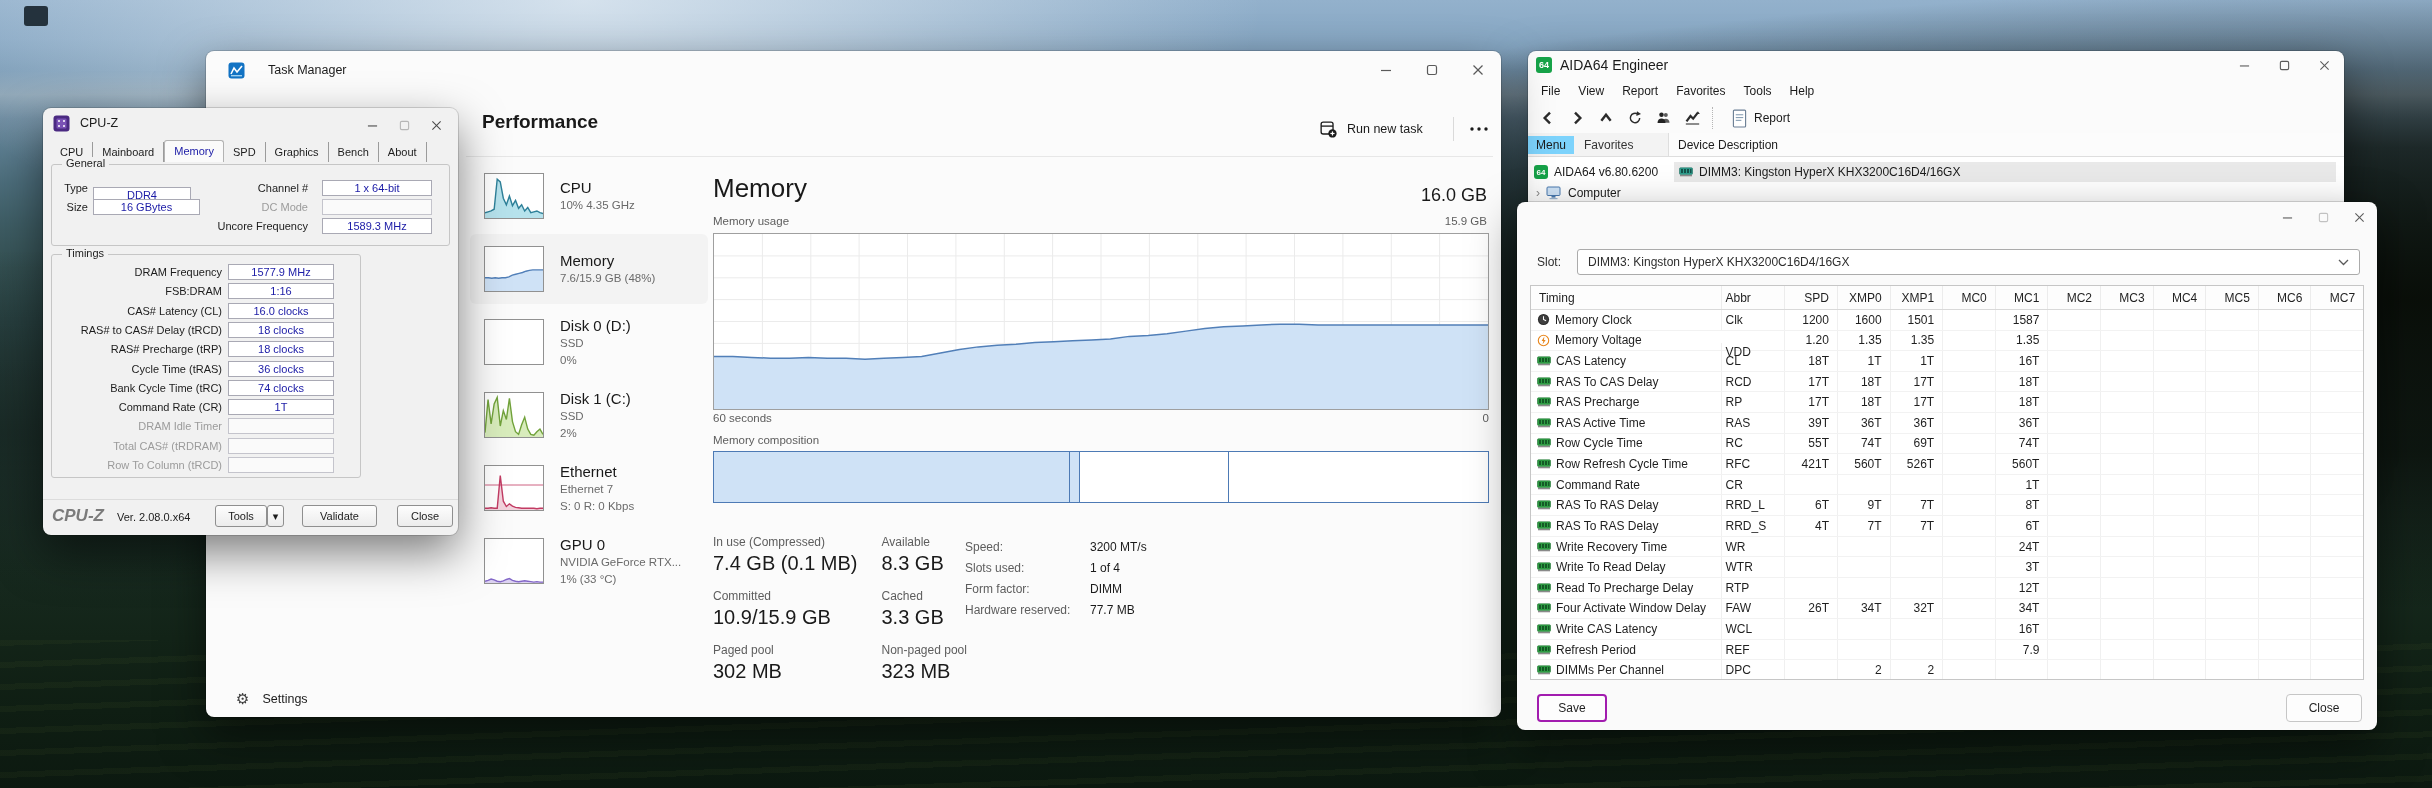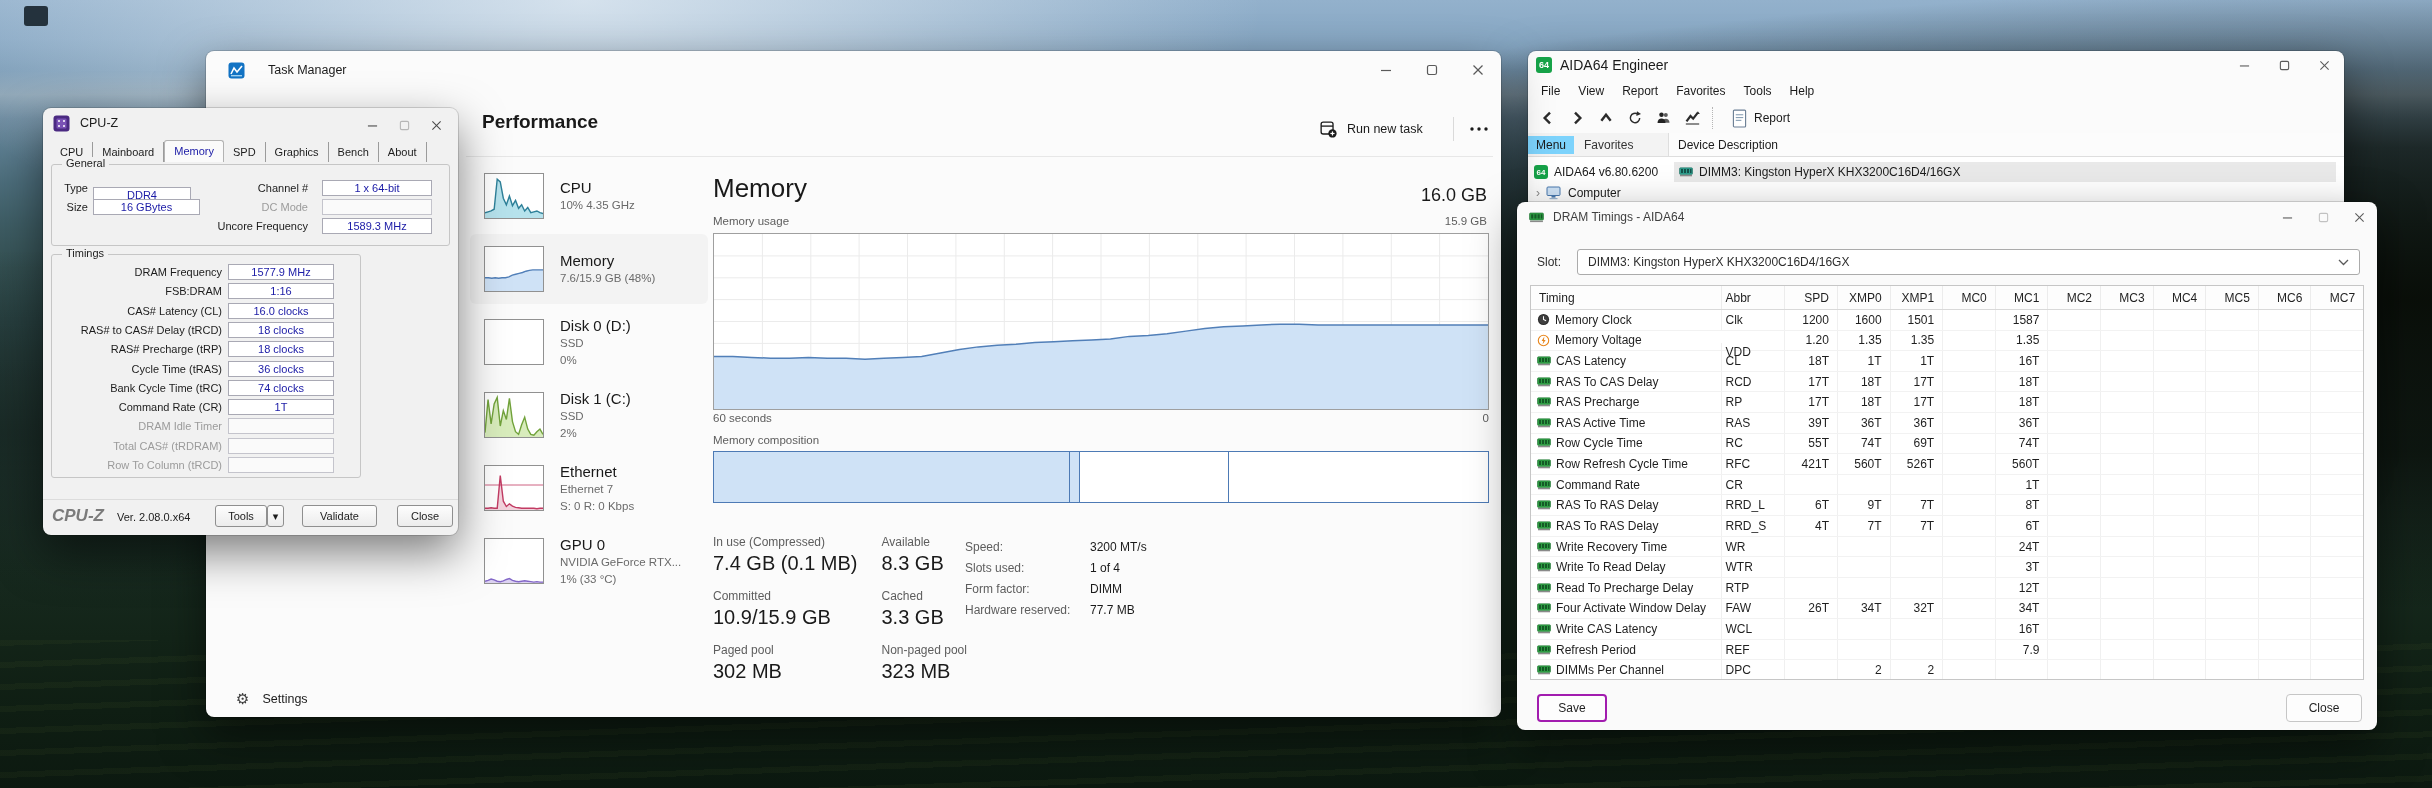--- a/index.html
+++ b/index.html
@@ -454,31 +454,20 @@
             <rect x="8" y="2" width="2" height="4" fill="#14524a"></rect>
             <rect x="11" y="2" width="1.5" height="4" fill="#14524a"></rect>
             <rect x="1" y="8" width="12" height="1.3" fill="#8a8a8a"></rect>
           </svg>
         <span>DIMM3: Kingston HyperX KHX3200C16D4/16GX</span>
       </div>
     </div>
   </section>
 
   <section class="win" id="dram">
-    <div class="tbar">
-      <svg class="appicon" width="15" height="11" viewBox="0 0 14 10">
-          <rect x="0.5" y="0.8" width="13" height="6.6" rx="1" fill="#2f9e44" stroke="#1e7030" stroke-width="0.6"></rect>
-          <rect x="2" y="2" width="2" height="4" fill="#145a26"></rect>
-          <rect x="5" y="2" width="2" height="4" fill="#145a26"></rect>
-          <rect x="8" y="2" width="2" height="4" fill="#145a26"></rect>
-          <rect x="11" y="2" width="1.5" height="4" fill="#145a26"></rect>
-          <rect x="1" y="8" width="12" height="1.3" fill="#8a8a8a"></rect>
-        </svg>
-      <span class="wtitle">DRAM Timings - AIDA64</span>
-    </div>
     <div class="wbtns">
       <span class="wbtn">
           <svg width="11" height="11" viewBox="0 0 12 12">
             <line x1="1" y1="6.5" x2="11" y2="6.5" stroke="#5a5a5a" stroke-width="1.2"></line>
           </svg>
         </span>
       <span class="wbtn dis">
           <svg width="11" height="11" viewBox="0 0 12 12">
             <rect x="1.5" y="1.5" width="9" height="9" rx="1.5" fill="none" stroke="#5a5a5a" stroke-width="1.2"></rect>
           </svg>

